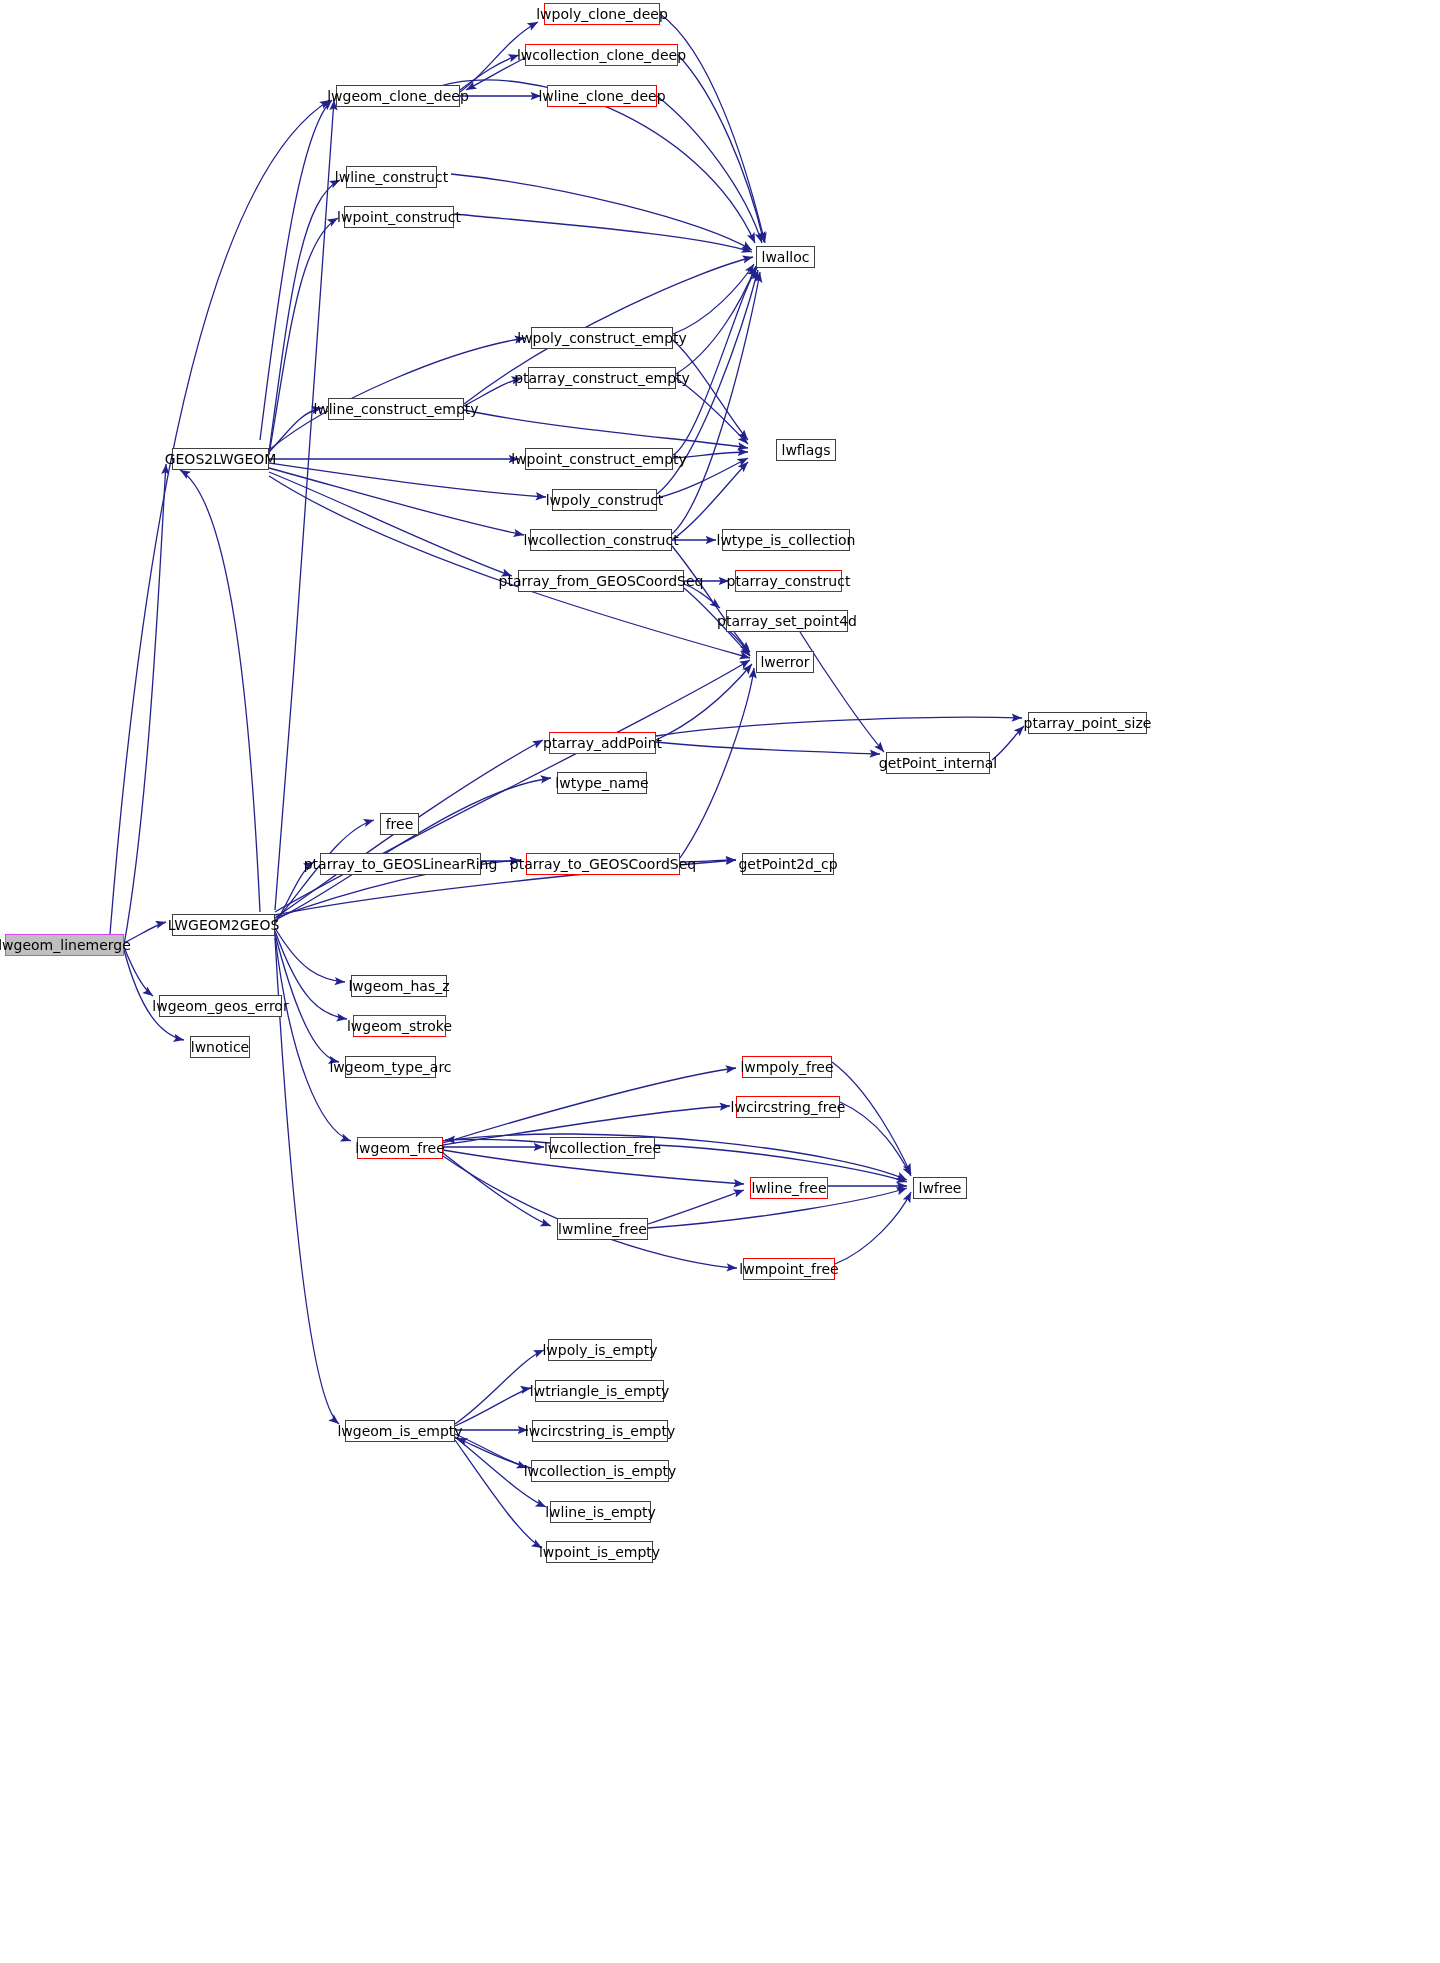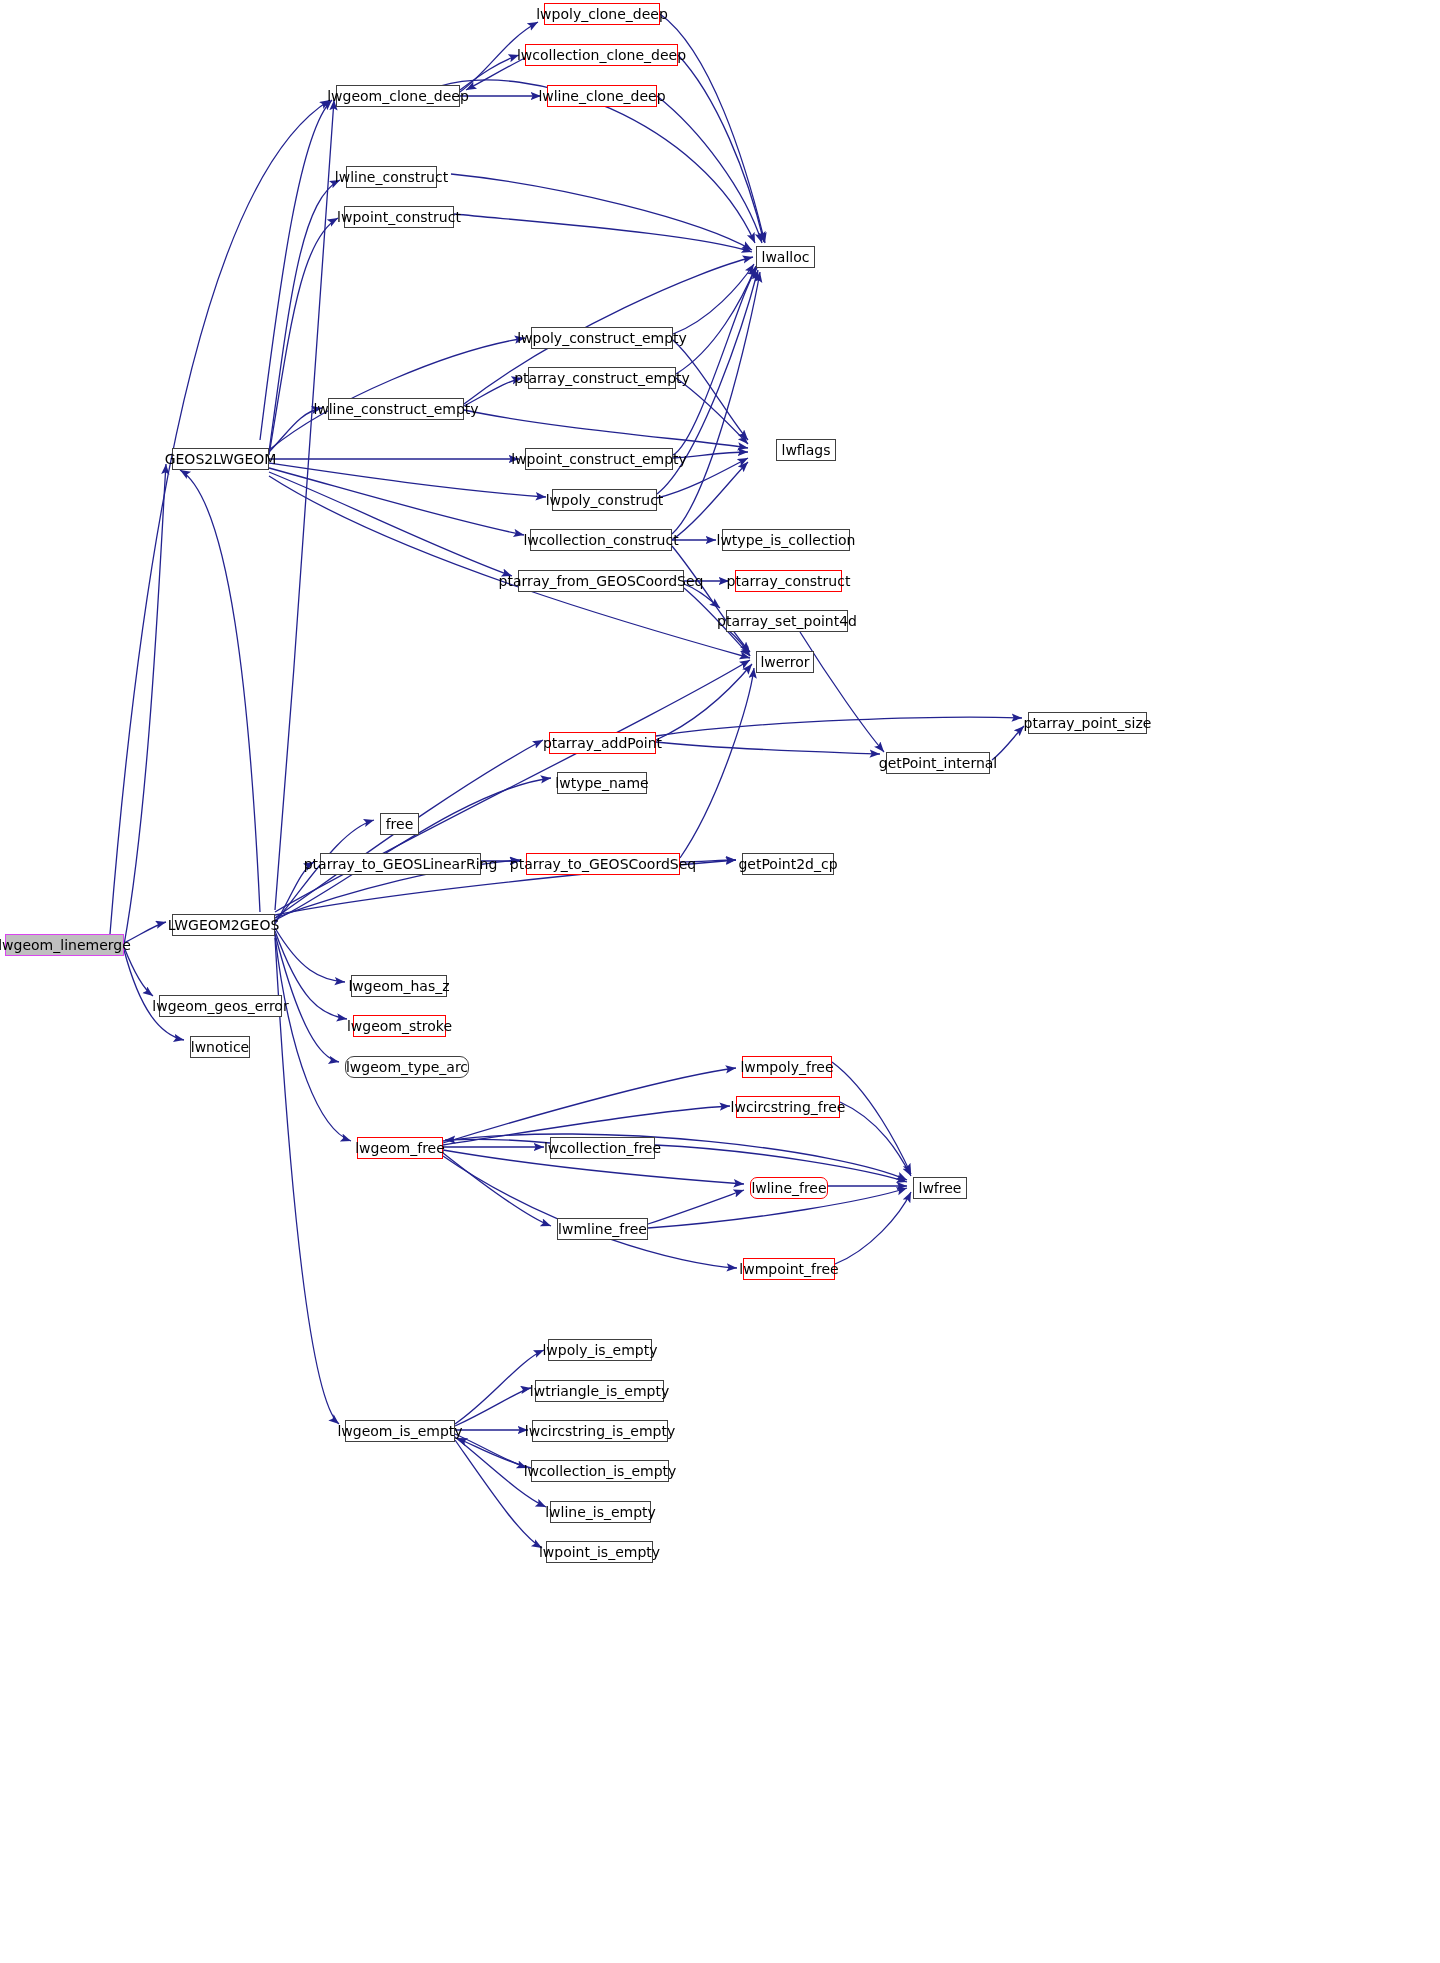--- a/index.html
+++ b/index.html
@@ -219,36 +219,36 @@
       </div>
       <div class="node" style="left: 159px; top: 995px; width: 123px; height: 22px;">
         <span>lwgeom_geos_error</span>
       </div>
       <div class="node red" style="left: 353px; top: 1015px; width: 93px; height: 22px;">
         <span>lwgeom_stroke</span>
       </div>
       <div class="node" style="left: 190px; top: 1036px; width: 60px; height: 22px;">
         <span>lwnotice</span>
       </div>
-      <div class="node" style="left: 345px; top: 1056px; width: 124px; height: 22px; border-radius: 9px;">
+      <div class="node" style="left: 345px; top: 1056px; width: 91px; height: 22px;">
         <span>lwgeom_type_arc</span>
       </div>
       <div class="node red" style="left: 742px; top: 1056px; width: 90px; height: 22px;">
         <span>lwmpoly_free</span>
       </div>
       <div class="node red" style="left: 736px; top: 1096px; width: 104px; height: 22px;">
         <span>lwcircstring_free</span>
       </div>
       <div class="node" style="left: 550px; top: 1137px; width: 105px; height: 22px;">
         <span>lwcollection_free</span>
       </div>
       <div class="node red" style="left: 357px; top: 1137px; width: 86px; height: 22px;">
         <span>lwgeom_free</span>
       </div>
-      <div class="node red" style="left: 750px; top: 1177px; width: 78px; height: 22px; border-radius: 7px;">
+      <div class="node red" style="left: 750px; top: 1177px; width: 78px; height: 22px;">
         <span>lwline_free</span>
       </div>
       <div class="node" style="left: 913px; top: 1177px; width: 54px; height: 22px;">
         <span>lwfree</span>
       </div>
       <div class="node" style="left: 557px; top: 1218px; width: 91px; height: 22px;">
         <span>lwmline_free</span>
       </div>
       <div class="node red" style="left: 743px; top: 1258px; width: 92px; height: 22px;">
         <span>lwmpoint_free</span>

